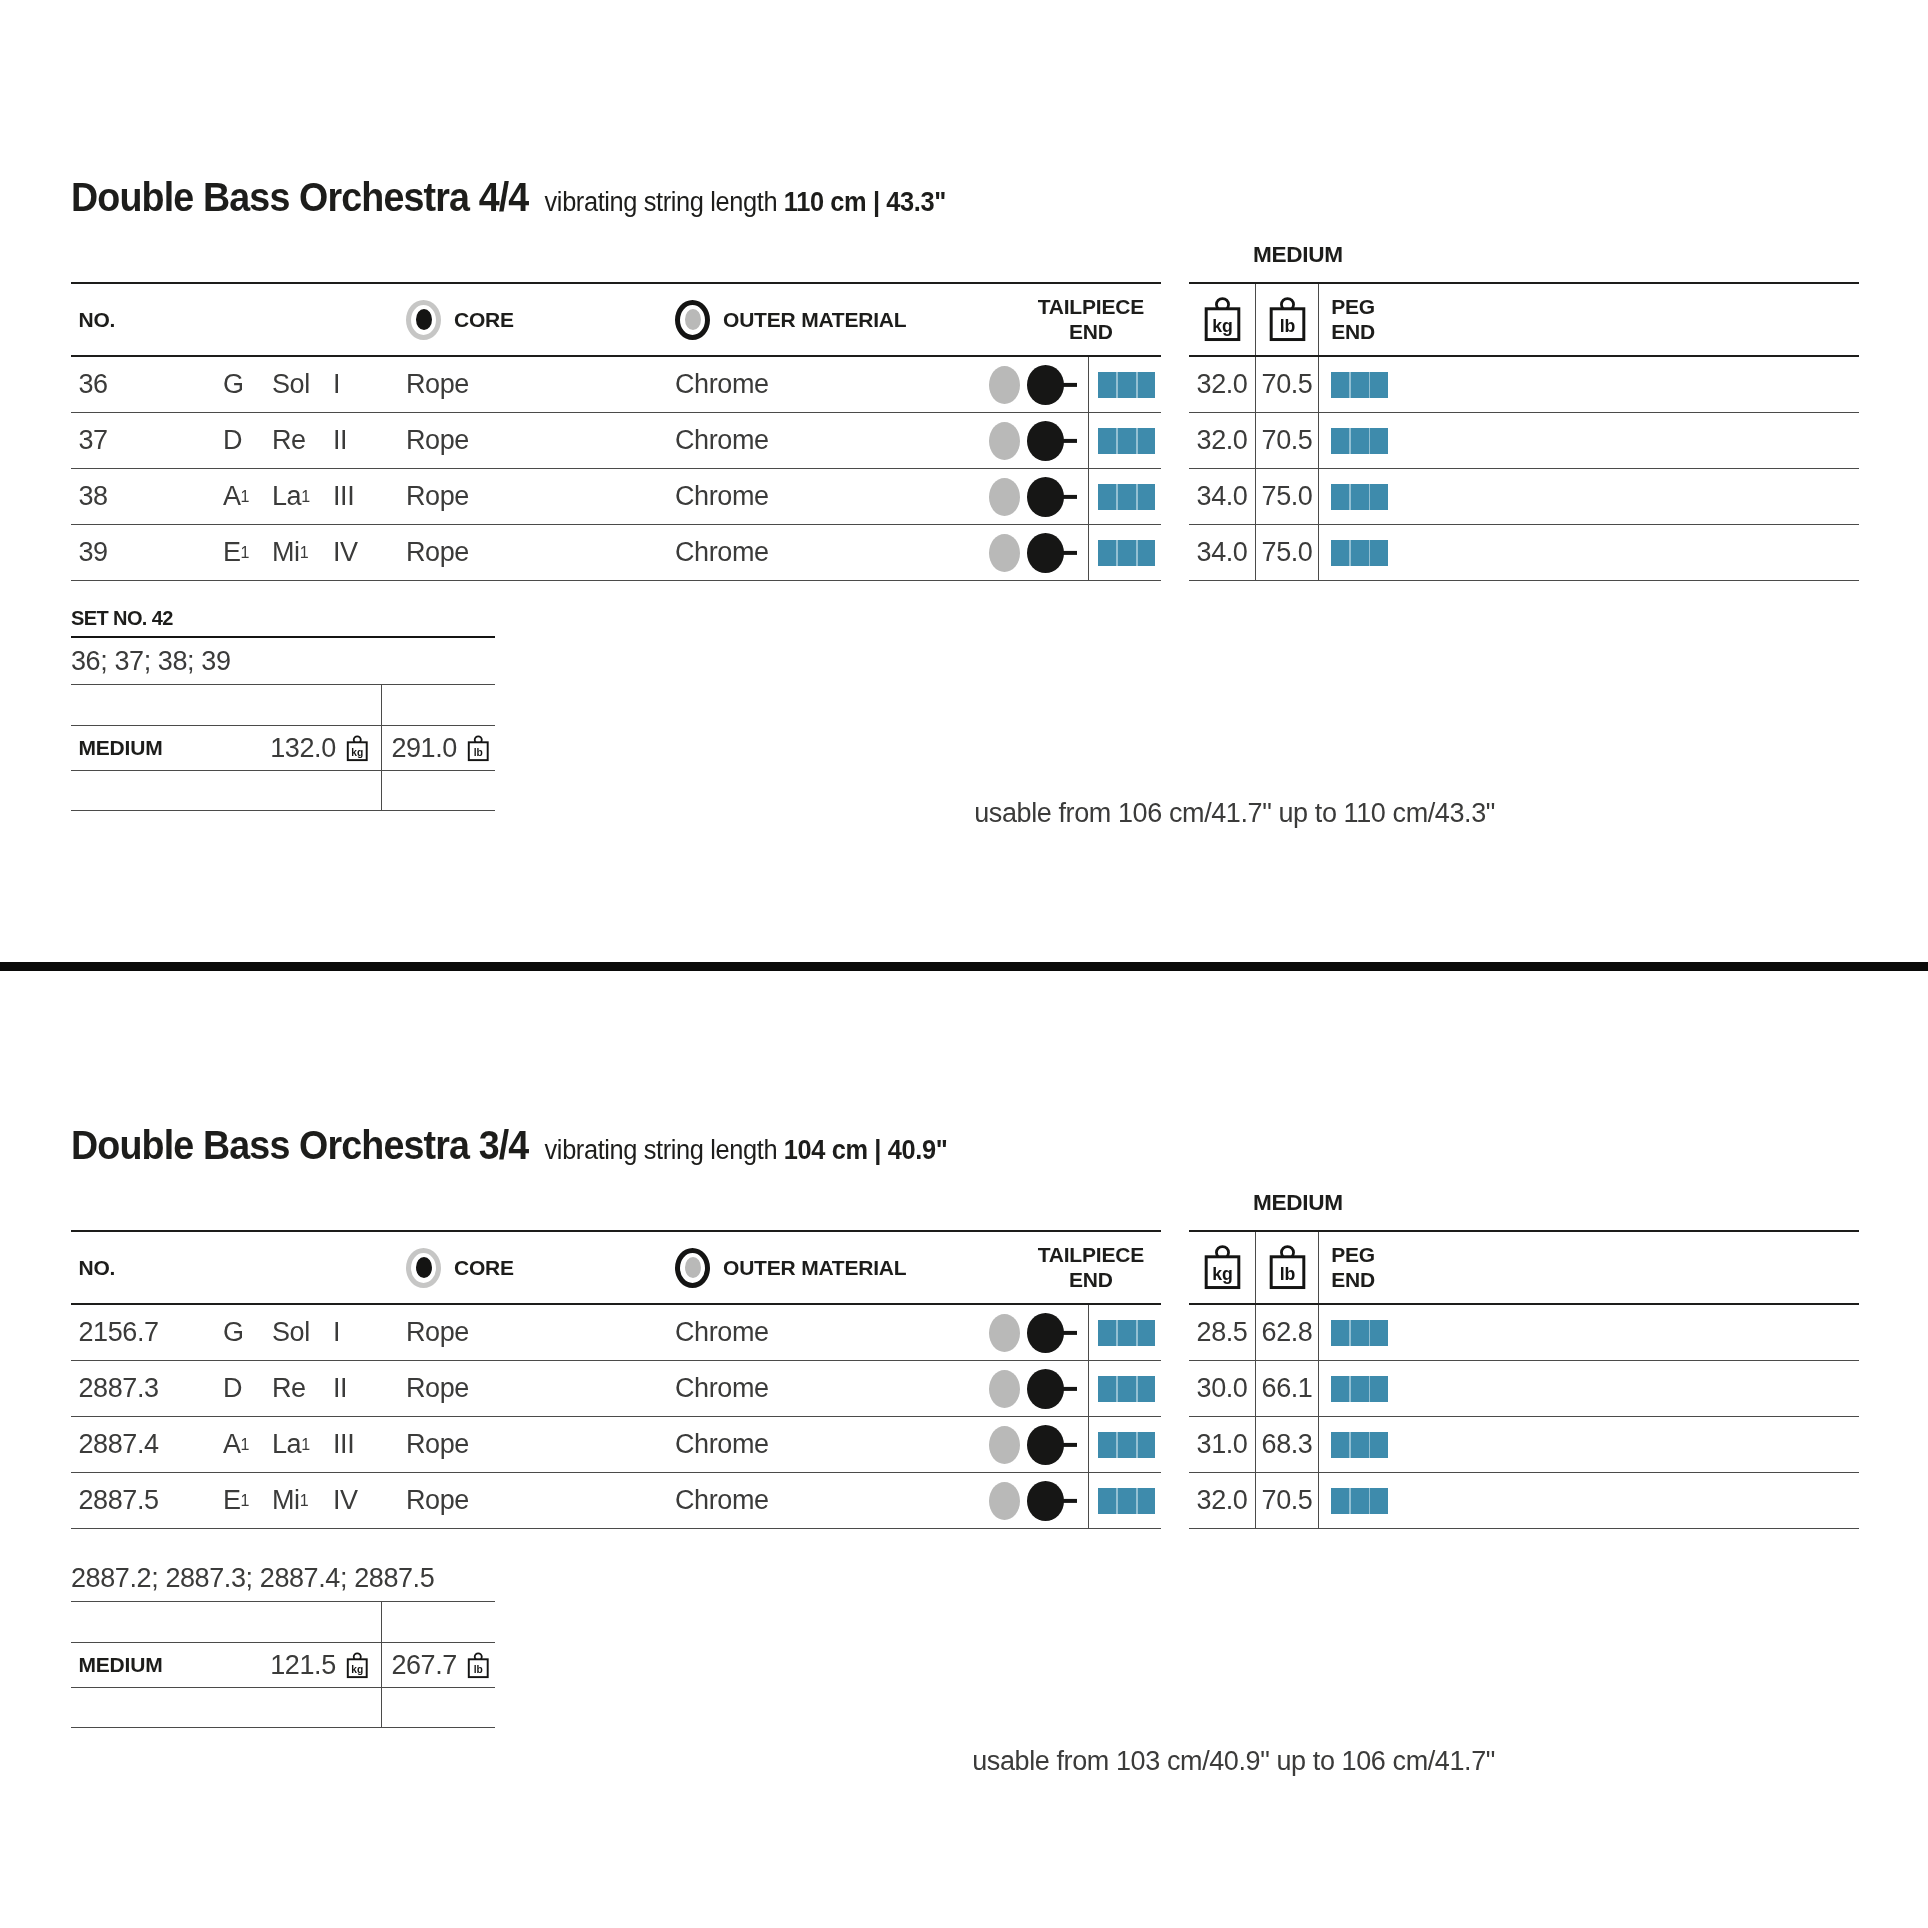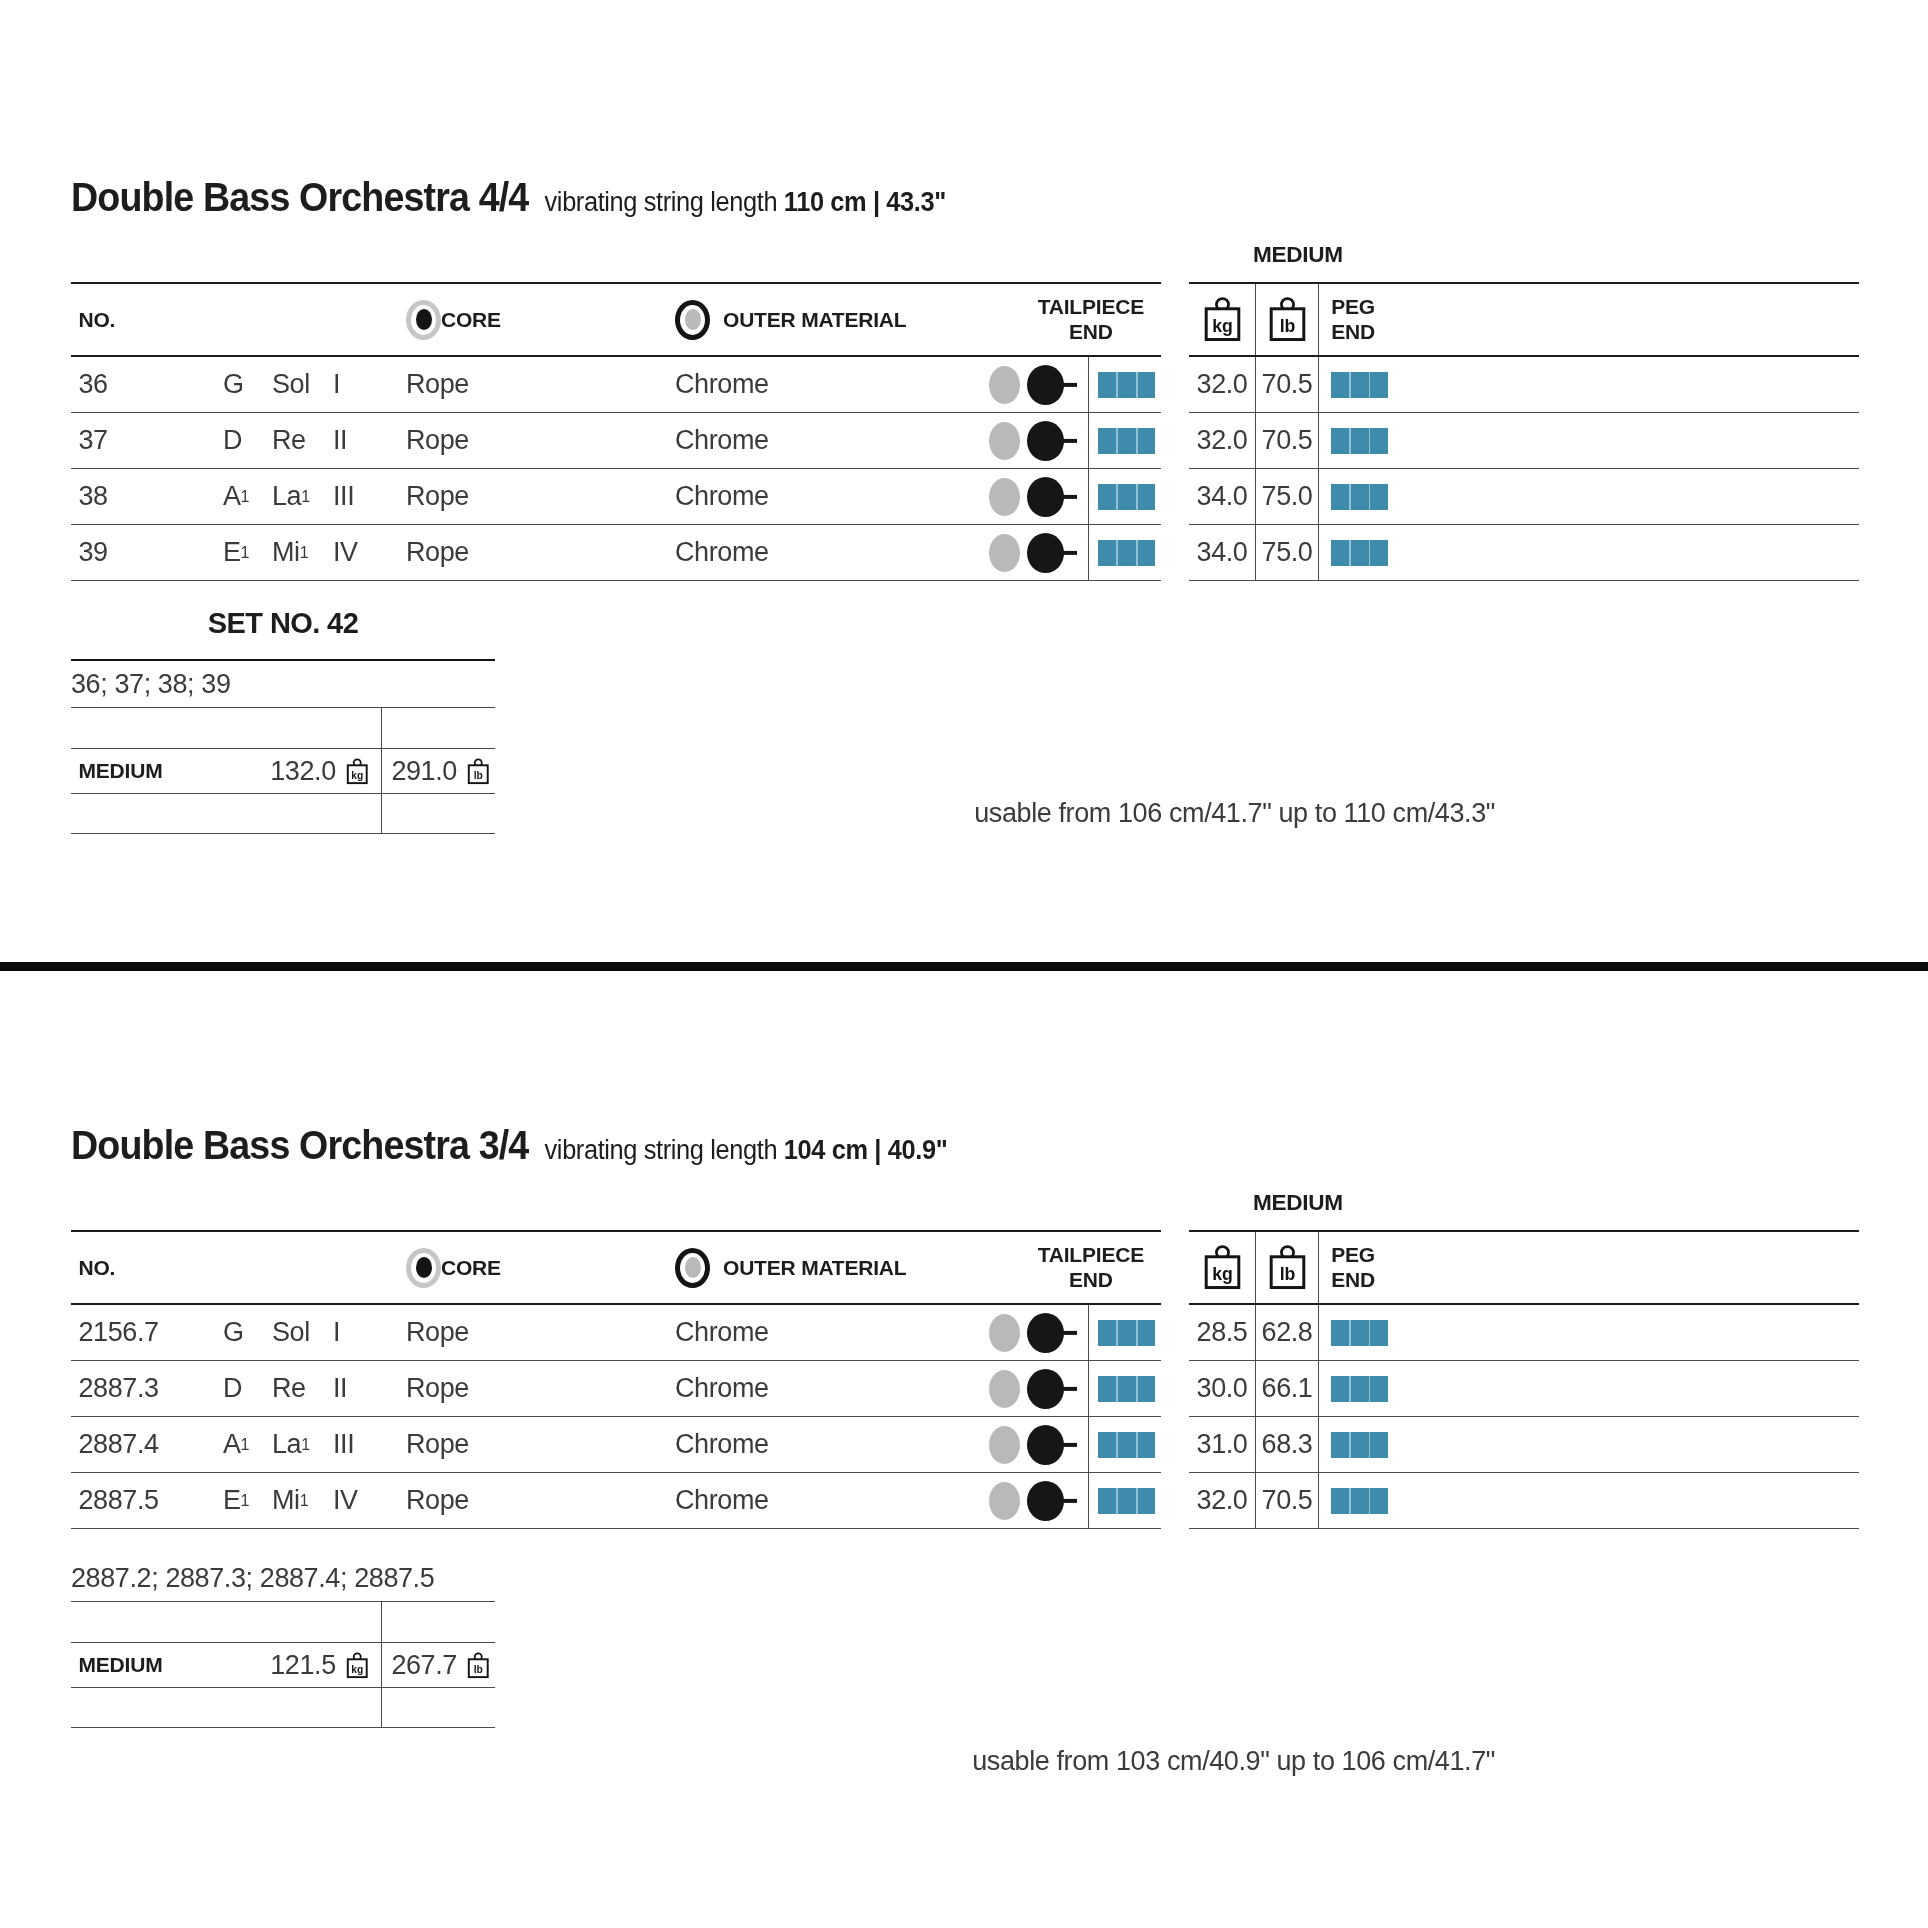--- a/index.html
+++ b/index.html
@@ -33,21 +33,21 @@
   .rtable .hrow, .rtable .trow { grid-template-columns:67px 63px 540px; }
 
   .c { display:flex; align-items:center; height:100%; font-size:27px; color:#3b3b3a;
        letter-spacing:-0.4px; }
   .h { font-size:21px; font-weight:700; color:#1d1d1b; letter-spacing:-0.2px; }
 
   .no-h { grid-column:1 / 5; padding-left:7.5px; }
   .c-no { padding-left:7.5px; }
   sub { font-size:16px; line-height:0; }
 
-  .hcore { grid-column:5; }
+  .hcore { grid-column:5; gap:13px; }
   .houter { grid-column:6; gap:13px; }
   .ring-icon { flex:none; width:35px; height:40px; border-radius:50%;
                display:flex; align-items:center; justify-content:center; background:#fff; }
   .ring-core  { border:5.6px solid #c6c6c5; }
   .ring-outer { border:5.6px solid #141413; }
   .ring-icon .dot { width:16px; height:21px; border-radius:50%; }
   .ring-core .dot  { background:#141413; }
   .ring-outer .dot { background:#b9b9b8; }
 
   .htail { grid-column:7 / 9; justify-content:flex-end; padding-right:17px; }
@@ -69,22 +69,22 @@
   .rt-peg { padding-left:12.2px; }
 
   .wicon text { font-family:"Liberation Sans","DejaVu Sans",sans-serif; font-weight:700; fill:#141413; }
   .wicon-lg { width:41px; height:47px; }
   .wicon-lg text { font-size:19px; }
   .wicon-sm { width:24.5px; height:27px; flex:none; }
   .wicon-sm text { font-size:19px; }
 
   
   .set { position:absolute; top:607px; left:71px; width:424px; }
-  .set h2 { font-size:29px; font-weight:700; letter-spacing:-0.6px; color:#1d1d1b;
-            padding-bottom:19px; border-bottom:2.8px solid #141413;text-align:center; }
+  .set h2 { font-size:20px; font-weight:700; letter-spacing:-0.6px; color:#1d1d1b;
+            padding-bottom:6px; border-bottom:2.8px solid #141413; }
   .set .items { height:47px; display:flex; align-items:center; font-size:27px; color:#3b3b3a;
                 letter-spacing:-0.4px; border-bottom:1.5px solid #4b4b4a; }
   .set .grid { display:grid; grid-template-columns:311px 113px; }
   .sg { border-bottom:1.5px solid #4b4b4a; display:flex; align-items:center; }
   .sg.lft { border-right:1.5px solid #4b4b4a; }
   .sr1 { height:41px; } .sr2 { height:45px; } .sr3 { height:40px; }
   .sg .wlabel { font-size:21px; font-weight:700; color:#1d1d1b; padding-left:7.5px; letter-spacing:-0.2px; }
   .sg .wval { font-size:27px; color:#3b3b3a; letter-spacing:-0.4px; }
   .sg.lft .wval { margin-left:auto; }
   .sg.lft .wicon-sm { margin:0 11.3px 0 9.4px; }

